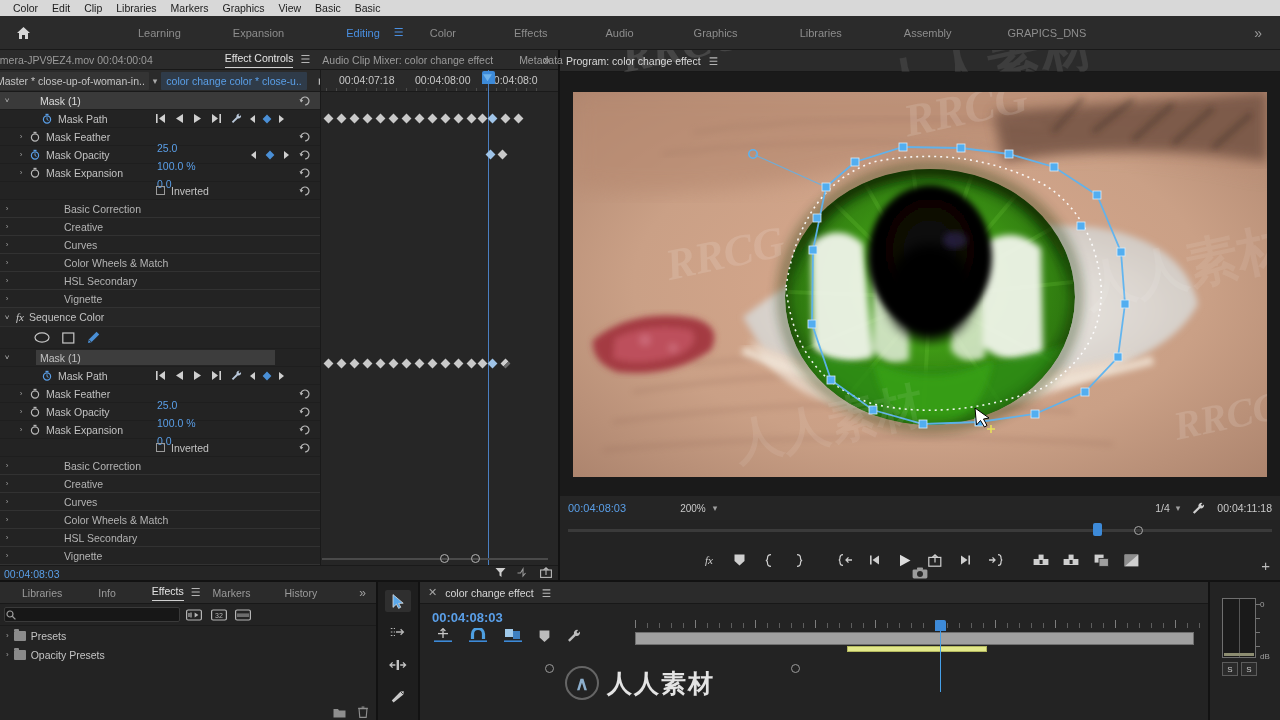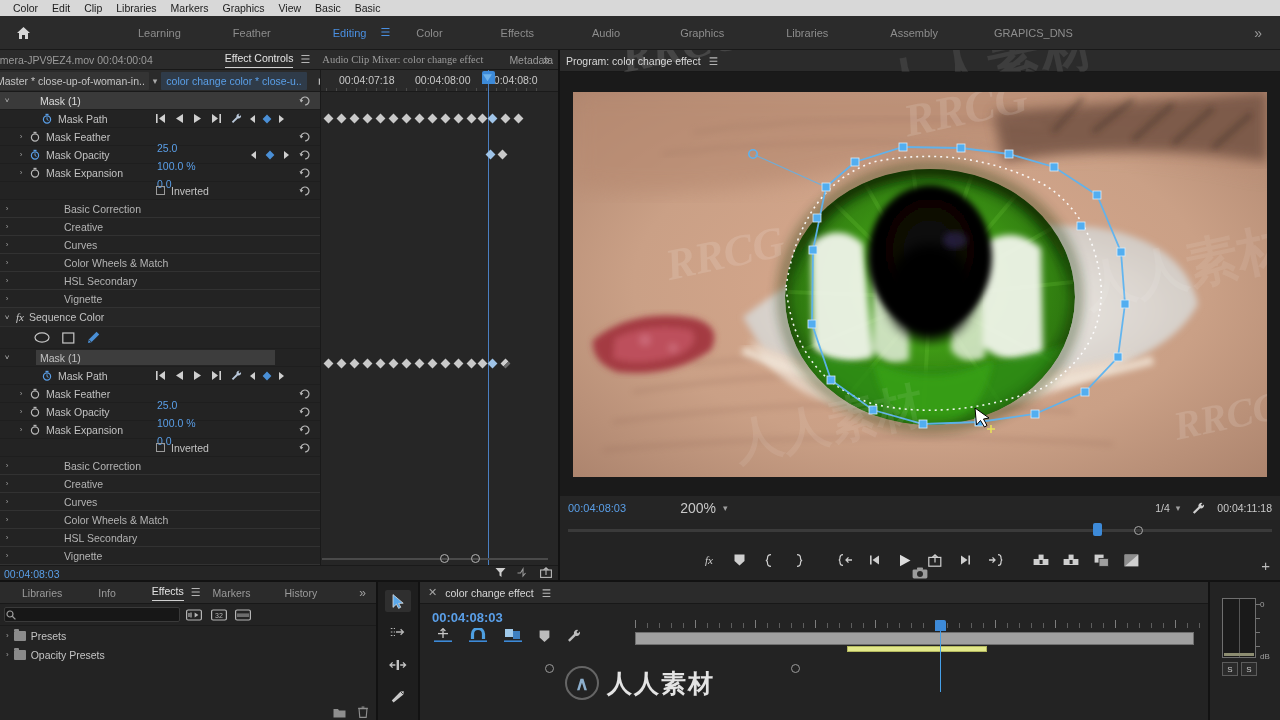--- a/index.html
+++ b/index.html
@@ -127,21 +127,21 @@
   .pm{ flex:1; background:#232323; display:flex; flex-direction:column; }
   .pm-tabbar{ height:22px; background:#2b2b2b; display:flex; align-items:center;
               border-bottom:1px solid #181818; padding-left:6px; font-size:10.5px; }
   .pm-tab{ color:#d9d9d9; }
   .pm-stage{ flex:1; background:#1a1a1a; display:flex; align-items:center;
              justify-content:center; position:relative; padding:5px 6px; }
   .video-wrap{ width:694px; height:385px; position:relative; overflow:hidden; background:#000;}
   .pm-bar{ height:24px; background:#252525; position:relative; display:flex;
            align-items:center; }
   .pm-tc{ color:#5a9fe8; font-size:11px; margin-left:8px; }
-  .pm-zoom{ color:#c9c9c9; font-size:14px; margin-left:54px; }
+  .pm-zoom{ color:#c9c9c9; font-size:10px; margin-left:54px; }
   .pm-zoom-ch{ color:#9f9f9f; margin-left:7px; font-size:9px;}
   .pm-right{ position:absolute; right:8px; display:flex; align-items:center; gap:12px; }
   .pm-res{ color:#c9c9c9; font-size:10.5px; }
   .pm-dur{ color:#c9c9c9; font-size:10.5px; }
   .pm-scrub{ height:20px; background:#232323; position:relative; }
   .pm-scrub .track{ position:absolute; left:8px; right:8px; top:9px; height:3px; background:#3a3a3a;}
   .pm-scrub .handle{ position:absolute; top:3px; width:9px; height:13px; background:#3d8ad8;
                      border-radius:2px;}
   .pm-scrub .circ{ position:absolute; width:9px; height:9px; border:1.3px solid #a8a8a8;
                    border-radius:50%; top:6px;}
@@ -257,21 +257,21 @@
   </div>
 
   <div class="wsbar">
     <div class="home-btn">
       <svg width="15" height="14" viewBox="0 0 15 14">
         <path d="M7.5 1 L14 7 L12 7 L12 13 L9 13 L9 9 L6 9 L6 13 L3 13 L3 7 L1 7 Z" fill="#d8d8d8"></path>
       </svg>
     </div>
     <div class="ws-tabs">
       <div class="ws-tab">Learning</div>
-      <div class="ws-tab" style="margin-left:28px;">Feather</div>
+      <div class="ws-tab" style="margin-left:28px;">Expansion</div>
       <div class="ws-tab active" style="margin-left:38px;">Editing</div>
       <div style="color:#4a90e2; font-size:11px; margin:0 2px;">☰</div>
       <div class="ws-tab" style="margin-left:12px;">Color</div>
       <div class="ws-tab" style="margin-left:34px;">Effects</div>
       <div class="ws-tab" style="margin-left:34px;">Audio</div>
       <div class="ws-tab" style="margin-left:36px;">Graphics</div>
       <div class="ws-tab" style="margin-left:38px;">Libraries</div>
       <div class="ws-tab" style="margin-left:38px;">Assembly</div>
       <div class="ws-tab" style="margin-left:32px;">GRAPICS_DNS</div>
     </div>
@@ -279,21 +279,21 @@
   </div>
 
   <div class="main">
 
     <div class="ecpanel">
 
       <div class="ec-tabbar">
         <div class="ec-srcname">amera-JPV9EZ4.mov  00:04:00:04</div>
         <div class="ec-tab active" style="margin-left:72px;">Effect Controls</div>
         <div class="ec-burger">☰</div>
-        <div class="ec-tab" style="margin-left:12px;font-family:Liberation Serif, serif;">Audio Clip Mixer: color change effect</div>
+        <div class="ec-tab" style="margin-left:12px;">Audio Clip Mixer: color change effect</div>
         <div class="ec-tab" style="margin-left:26px;">Metadata</div>
         <div class="ec-chev">»</div>
       </div>
 
       <div class="ec-body">
 
         <div class="ec-left">
 
           <div class="ec-head">
             <div class="ec-master">Master * close-up-of-woman-in..</div>

